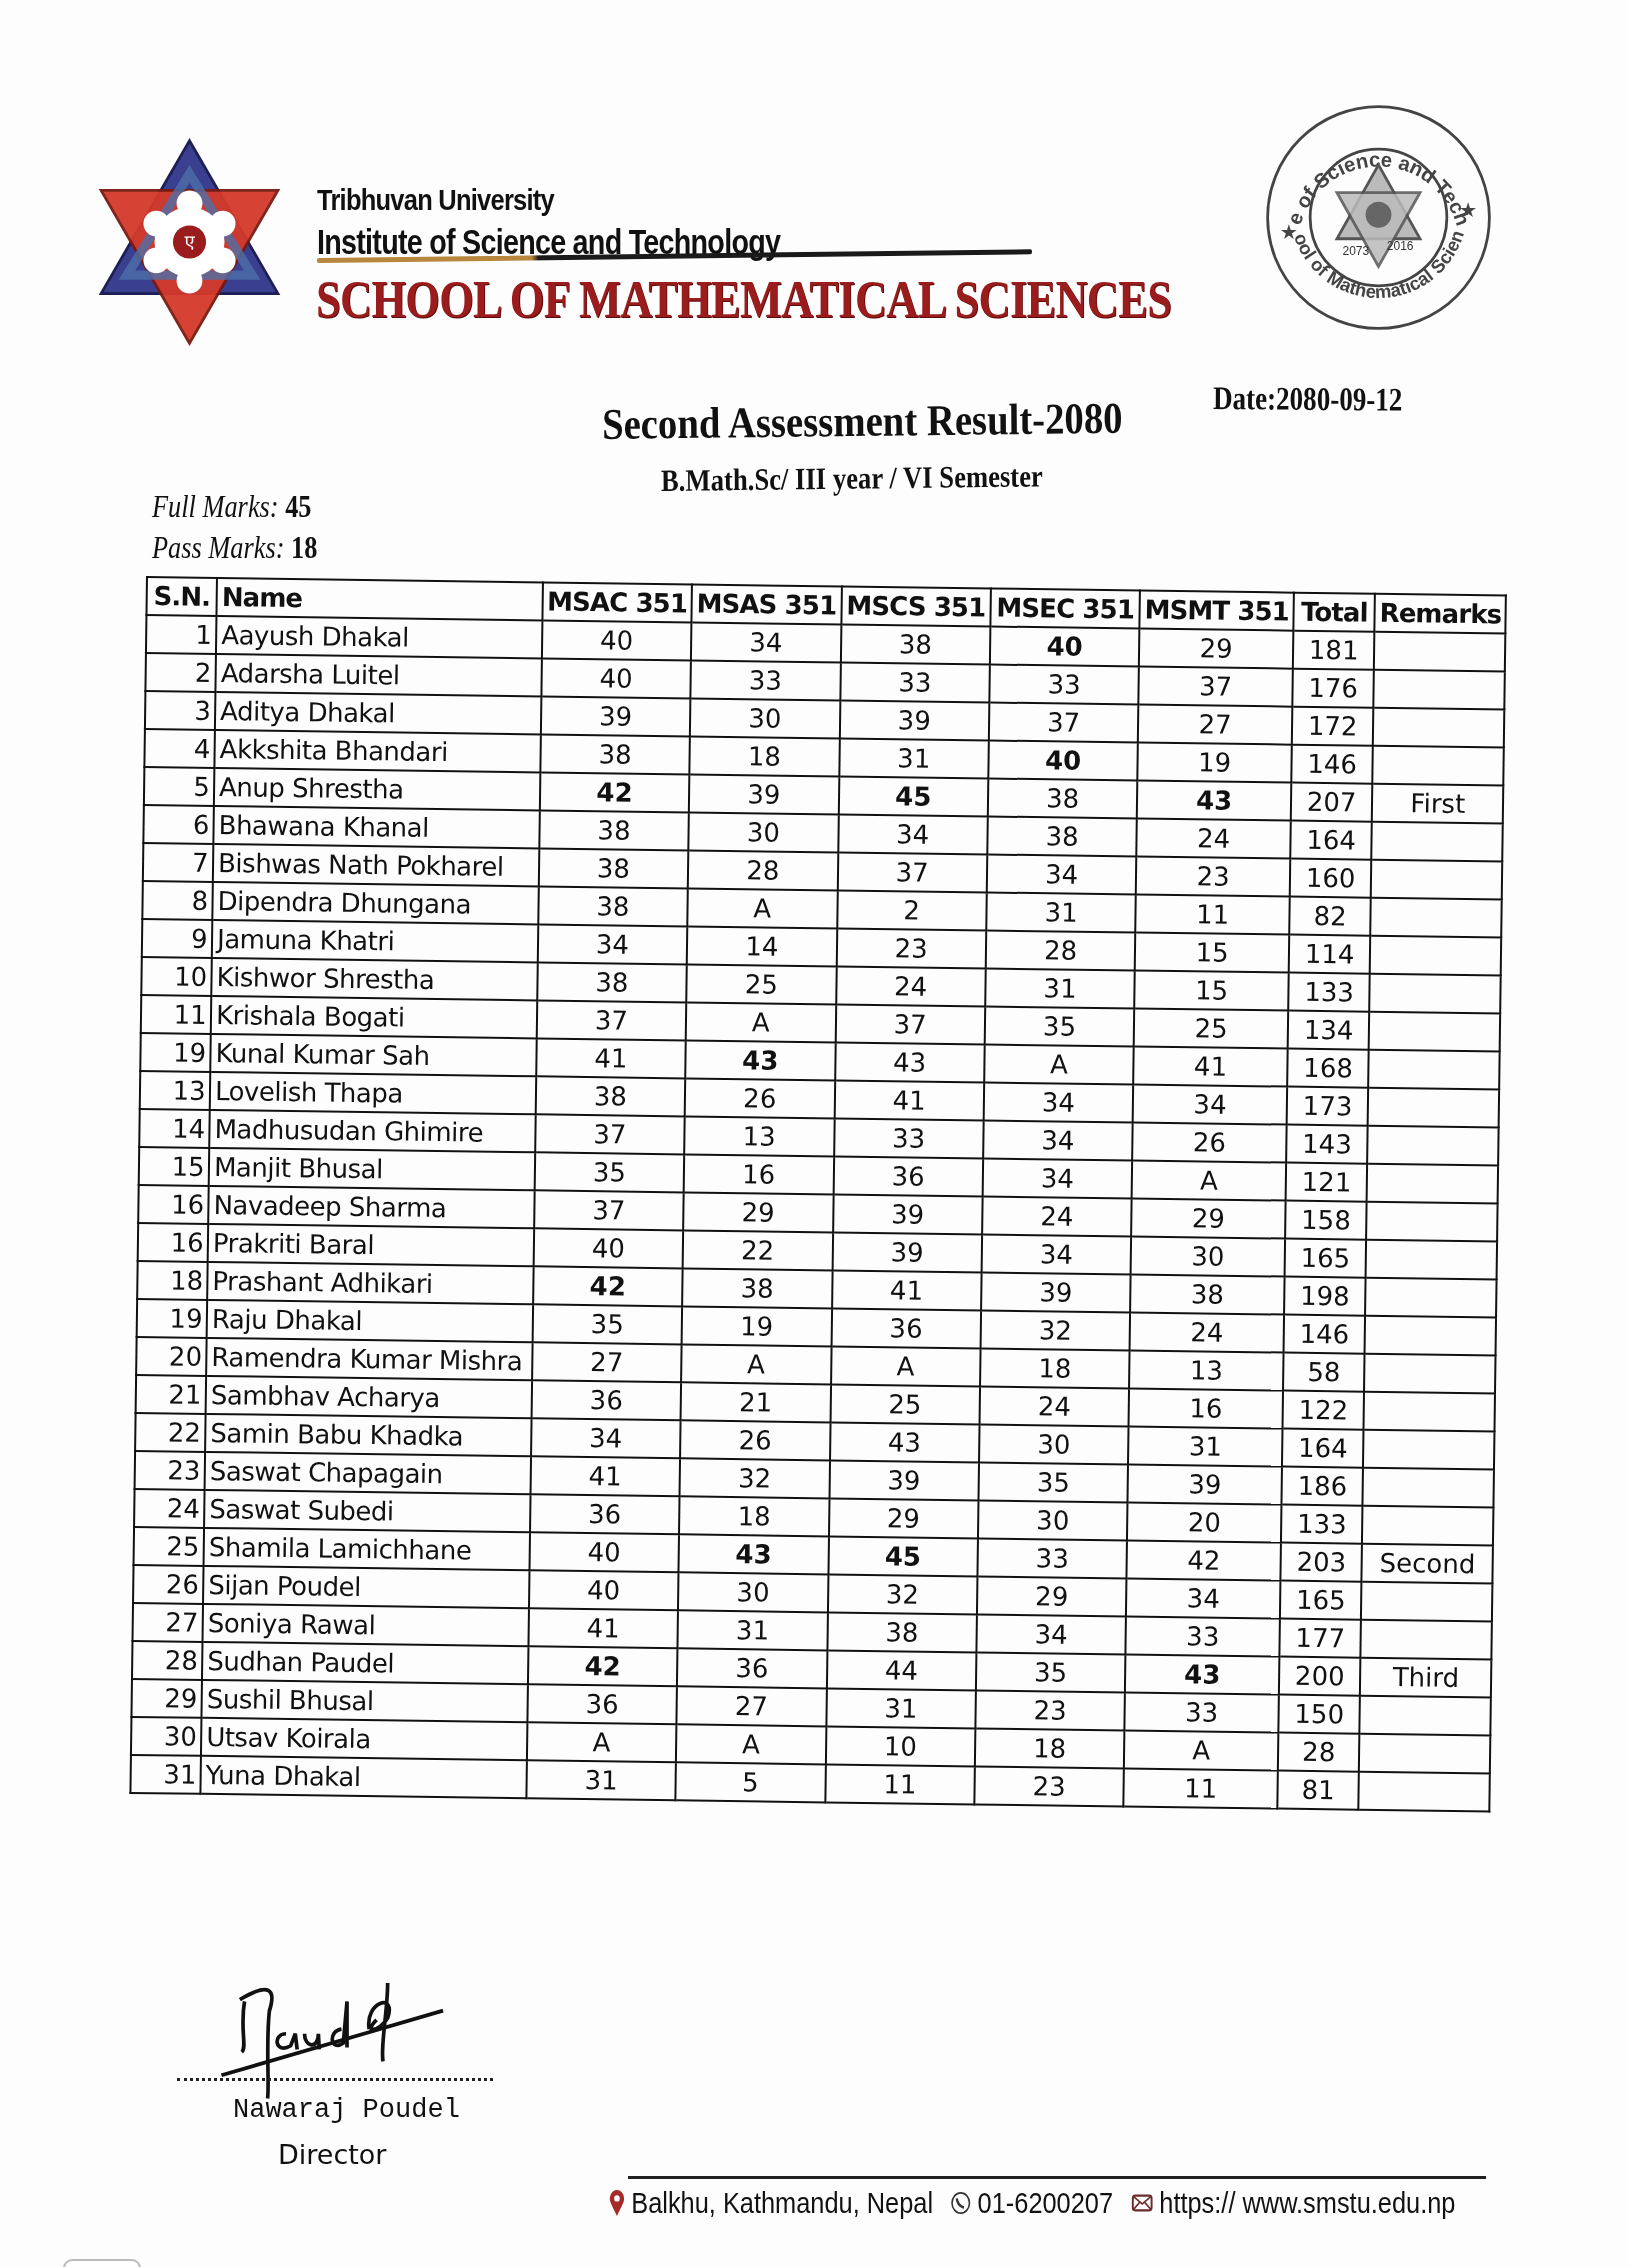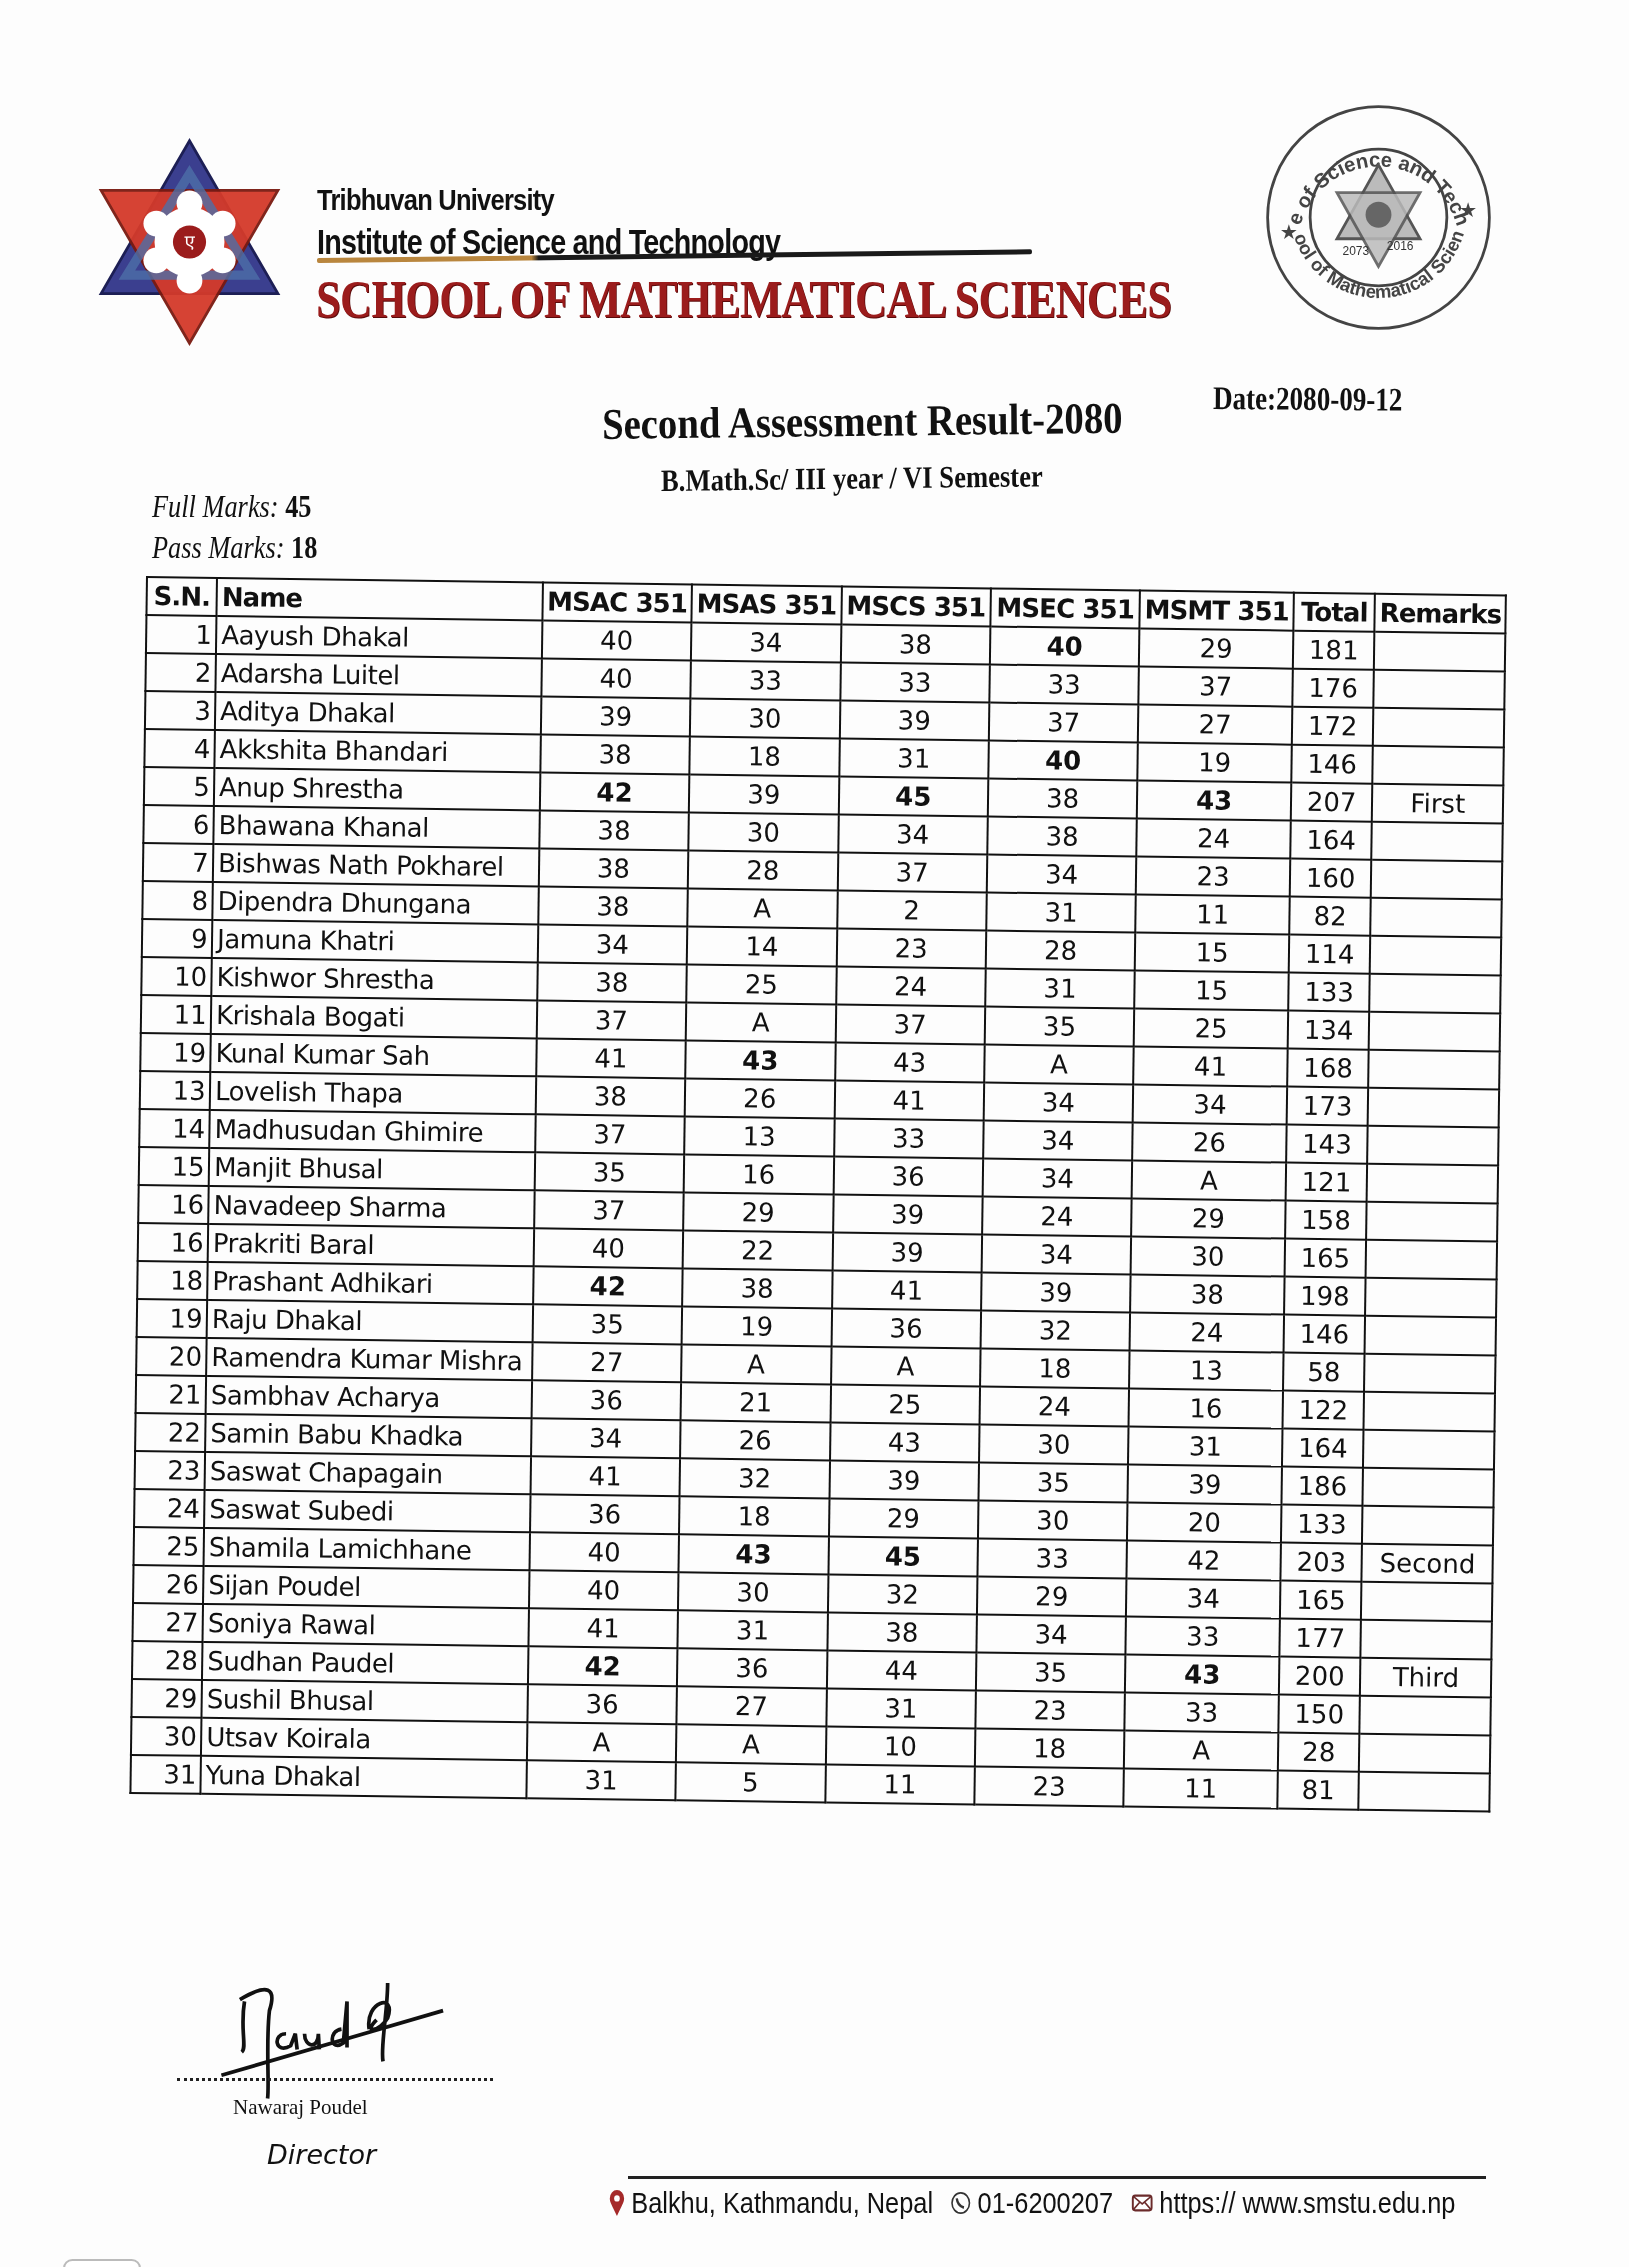--- a/index.html
+++ b/index.html
@@ -44,22 +44,22 @@
   td.sn { text-align:right; padding-right:2.8px; }
   td.name { text-align:left; letter-spacing:-0.5px; }
   td.mark { text-align:center; }
   td.mark.top { font-weight:bold; }
   td.total { text-align:center; }
   td.rem { text-align:center; font-weight:bold; }
 
   
   #signature { left:166px; top:1946px; width:314px; height:157px; }
   #sig-dots { left:177px; top:2078px; width:316px; border-top:3.7px dotted #222; }
-  #signer-name { left:233px; top:2095px; font-family:Liberation Serif, serif; font-size:21px; }
-  #signer-title { left:267px; top:2139px; font-family:"DejaVu Sans", sans-serif; font-size:27px;font-style:italic; }
+  #signer-name { left:233px; top:2095px; font-family:Liberation Mono, monospace; font-size:27px; }
+  #signer-title { left:278px; top:2139px; font-family:"DejaVu Sans", sans-serif; font-size:27px; }
 
   
   #footer-rule { left:628px; top:2176px; width:858px; height:2.8px; background:#222; }
   #footer { left:609px; top:2186px; font-family:"Liberation Sans", sans-serif; font-size:29.5px; display:flex; align-items:center; gap:7.4px; transform:scaleX(0.86); transform-origin:left; white-space:nowrap; }
   .f-icon { display:inline-block; }
   #scroll-tab { left:63px; top:2259px; width:74px; height:14.8px; border:2.8px solid #bbb; border-radius:9.2px; background:#fff; }
 </style>
 </head>
 <body>
 

